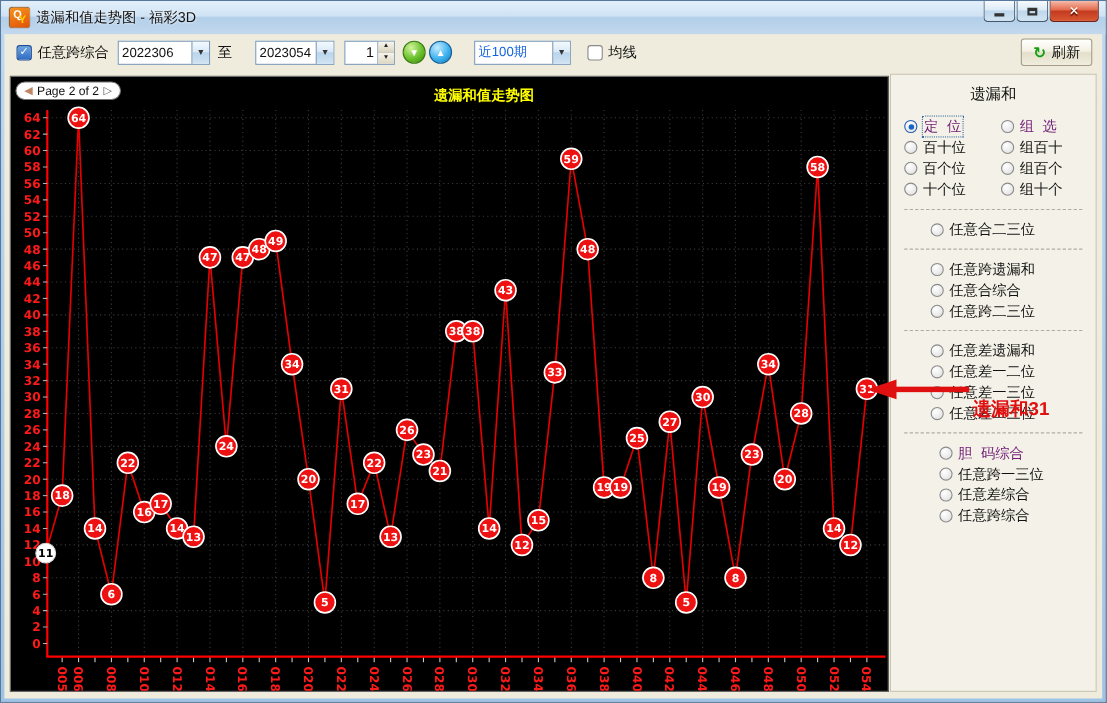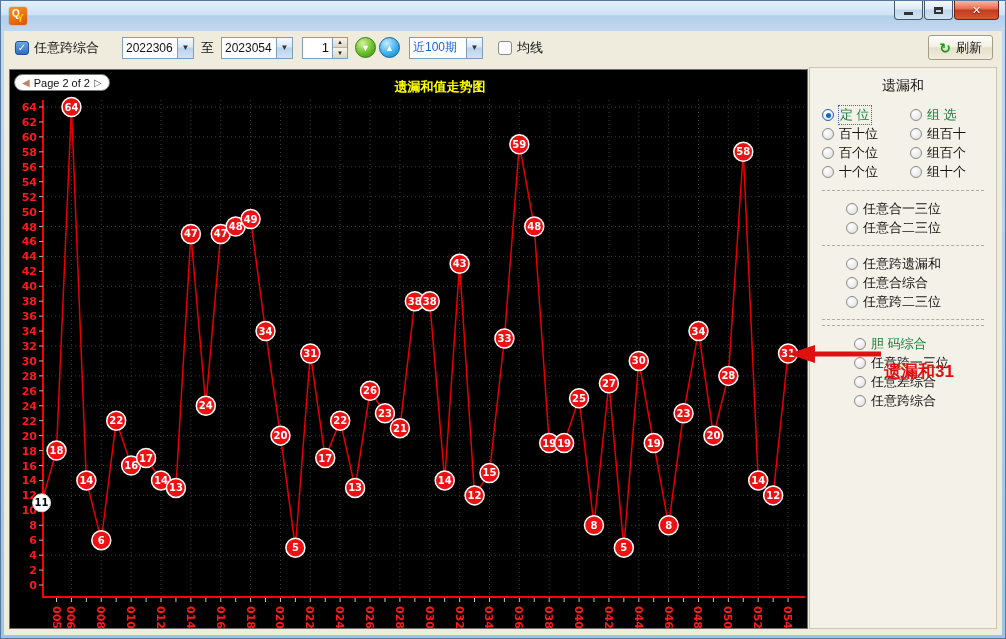--- a/index.html
+++ b/index.html
@@ -84,81 +84,82 @@
   .radio-group.two-col { display:grid; grid-template-columns:88px 88px; padding:10px 0 4px 12px; }
   .radio-group.one-col { display:flex; flex-direction:column; padding:3px 0 3px 36px; }
   .radio-group.one-col-deep { display:flex; flex-direction:column; padding:3px 0 3px 44px; }
   .radio-row { display:flex; align-items:center; gap:5px; height:19px; font-size:13px;
     color:#111; white-space:nowrap; }
   .radio { width:12px; height:12px; border:1px solid #8a8a8a; border-radius:50%;
     background:radial-gradient(circle at 35% 30%,#fff,#ddd); flex:0 0 auto; position:relative; }
   .radio.sel { border-color:#2a5fb0; }
   .radio.sel::after { content:""; position:absolute; left:3px; top:3px; width:5px; height:5px;
     border-radius:50%; background:#1565c8; }
-  .radio-row.red .radio-label { color:#15803d; }
+  .radio-row.red .radio-label { color:#701a75;font-family:Liberation Mono, monospace; }
   .radio-label.focus { outline:1px dotted #3a6ea5; padding:0 1px; }
 
   
   .annotation { position:absolute; left:786px; top:339px; width:218px; height:28px; z-index:20; }
   .annotation svg { position:absolute; left:0; top:0; }
   .annotation .txt { position:absolute; left:97px; top:20px; color:#e01010; font-weight:bold;
     font-size:17px; white-space:nowrap; }
 </style>
 </head>
 <body>
 
 <div class="window">
   <div class="titlebar">
     <div class="app-icon">
       <span class="q">Q</span>
       <span class="y">Y</span>
     </div>
+    <span class="title-text">遗漏和值走势图 - 福彩3D</span>
     <div class="winbtns">
       <div class="wbtn">
           <div class="glyph-min"></div>
         </div>
       <div class="wbtn">
           <div class="glyph-max"></div>
         </div>
       <div class="wbtn close">
           <span class="glyph-close">✕</span>
         </div>
     </div>
   </div>
 
   <div class="content">
 
     <div class="toolbar">
       <span class="chk on" style="margin-left:11px">
           <span>✓</span>
         </span>
       <span style="margin-left:5px">任意跨综合</span>
-      <div class="combo" style="width:72px;margin-left:23px">
+      <div class="combo" style="width:84px;margin-left:8px">
         <span class="val">2022306</span>
         <span class="arrow">▼</span>
       </div>
       <span style="margin-left:7px">至</span>
-      <div class="combo" style="width:72px;margin-left:7px">
+      <div class="combo" style="width:72px;margin-left:21px">
         <span class="val">2023054</span>
         <span class="arrow">▼</span>
       </div>
       <div class="spinner" style="margin-left:9px">
         <span class="val">1</span>
         <span class="spin-col">
           <span class="spin-btn">▲</span>
           <span class="spin-btn">▼</span>
         </span>
       </div>
       <span class="orb green" style="margin-left:7px">
           <span>▼</span>
         </span>
       <span class="orb blue" style="margin-left:3px">
           <span>▲</span>
         </span>
-      <div class="combo blue" style="width:74px;margin-left:9px">
+      <div class="combo blue" style="width:88px;margin-left:20px">
         <span class="val">近100期</span>
         <span class="arrow">▼</span>
       </div>
       <span class="chk off" style="margin-left:15px"></span>
       <span style="margin-left:5px">均线</span>
       <div class="refresh-btn">
         <span class="refresh-icon">↻</span>
         <span>刷新</span>
       </div>
     </div>
@@ -506,43 +507,57 @@
             </label>
             <label class="radio-row">
               <span class="radio"></span>
               <span class="radio-label">组十个</span>
             </label>
           </div>
           <div class="dash-divider"></div>
           <div class="radio-group one-col">
             <label class="radio-row">
               <span class="radio"></span>
-              <span class="radio-label">任意合一三位</span>
-            </label>
-            <label class="radio-row">
-              <span class="radio"></span>
               <span class="radio-label">任意合二三位</span>
             </label>
           </div>
           <div class="dash-divider"></div>
           <div class="radio-group one-col">
             <label class="radio-row">
               <span class="radio"></span>
               <span class="radio-label">任意跨遗漏和</span>
             </label>
             <label class="radio-row">
               <span class="radio"></span>
               <span class="radio-label">任意合综合</span>
             </label>
             <label class="radio-row">
               <span class="radio"></span>
               <span class="radio-label">任意跨二三位</span>
             </label>
           </div>
           <div class="dash-divider"></div>
+          <div class="radio-group one-col">
+            <label class="radio-row">
+              <span class="radio"></span>
+              <span class="radio-label">任意差遗漏和</span>
+            </label>
+            <label class="radio-row">
+              <span class="radio"></span>
+              <span class="radio-label">任意差一二位</span>
+            </label>
+            <label class="radio-row">
+              <span class="radio"></span>
+              <span class="radio-label">任意差一三位</span>
+            </label>
+            <label class="radio-row">
+              <span class="radio"></span>
+              <span class="radio-label">任意差二三位</span>
+            </label>
+          </div>
           <div class="dash-divider"></div>
           <div class="radio-group one-col-deep">
             <label class="radio-row red">
               <span class="radio"></span>
               <span class="radio-label">胆  码综合</span>
             </label>
             <label class="radio-row">
               <span class="radio"></span>
               <span class="radio-label">任意跨一三位</span>
             </label>

